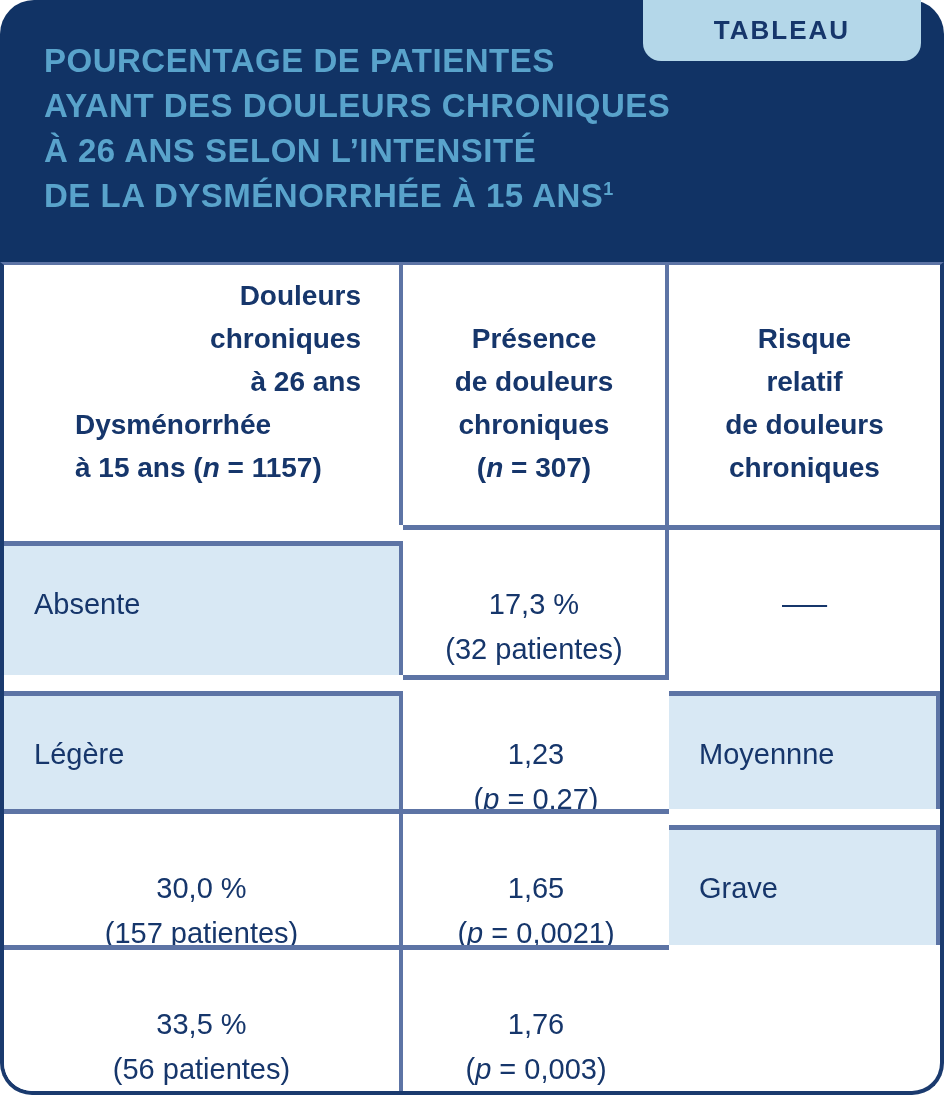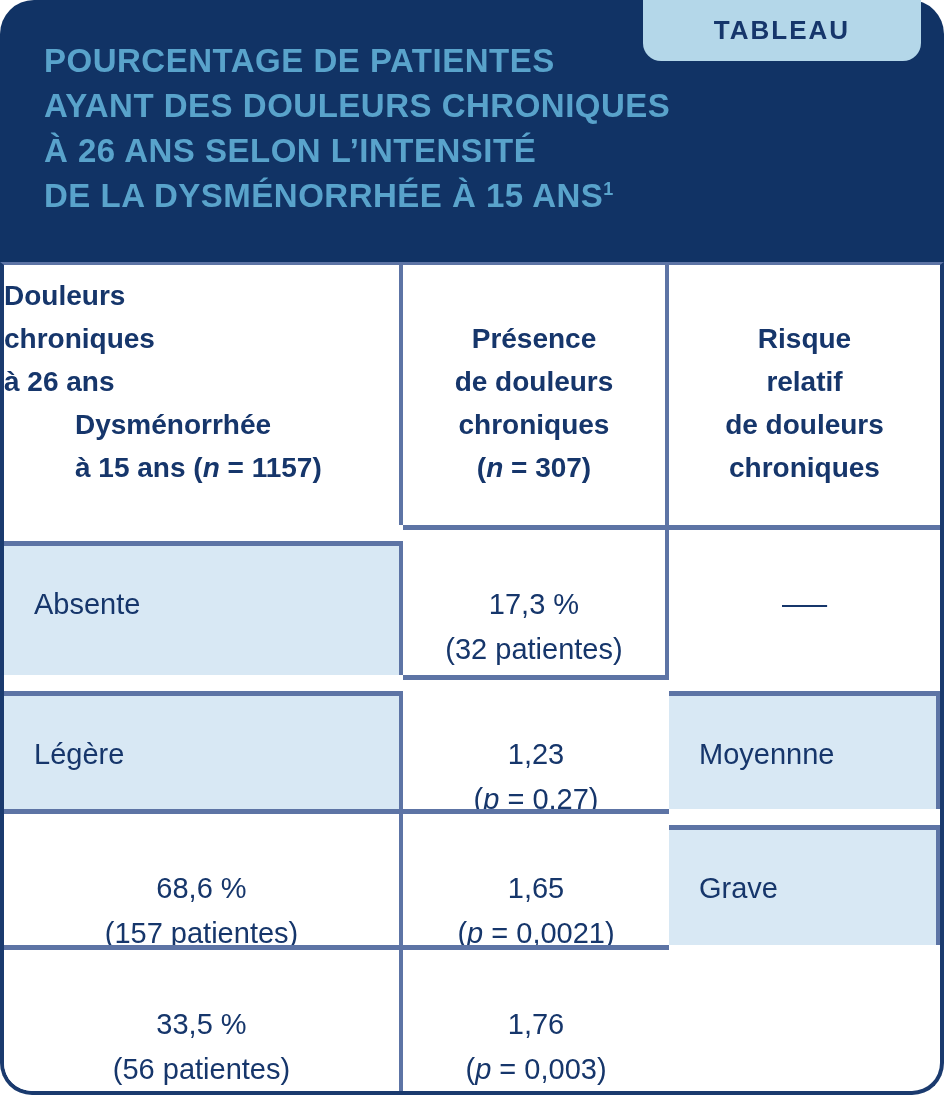--- a/index.html
+++ b/index.html
@@ -79,21 +79,21 @@
   
   .th{
     display:flex;
     flex-direction:column;
     justify-content:flex-end;
     padding-bottom:36px;
     font-weight:bold;
     font-size:28px;
     line-height:43px;
   }
-  .th .align-right{padding-right:38px;}
+  .th .align-right{text-align:right;padding-right:38px;}
   .th .align-left{text-align:left;padding-left:28px;margin-left:43px;}
   .th.center{text-align:center;}
   
   .td-label{
     background:var(--cell-blue);
     padding:36px 0 0 30px;
     font-size:29px;
     line-height:45px;
     margin-top:16px;
   }
@@ -160,21 +160,21 @@
     </div>
 
     <div class="cell td-label vsep hsep">Légère</div>
     <div class="cell td-val hsep">
       <span>1,23</span><br>
       <span><span>(</span><i>p</i><span> = 0,27)</span></span>
     </div>
 
     <div class="cell td-label vsep hsep">Moyennne</div>
     <div class="cell td-val vsep hsep">
-      <span>68,6 %</span><br>
+      <span>30,0 %</span><br>
       <span>(157 patientes)</span>
     </div>
     <div class="cell td-val hsep">
       <span>1,65</span><br>
       <span><span>(</span><i>p</i><span> = 0,0021)</span></span>
     </div>
 
     <div class="cell td-label vsep hsep">Grave</div>
     <div class="cell td-val vsep hsep">
       <span>33,5 %</span><br>

